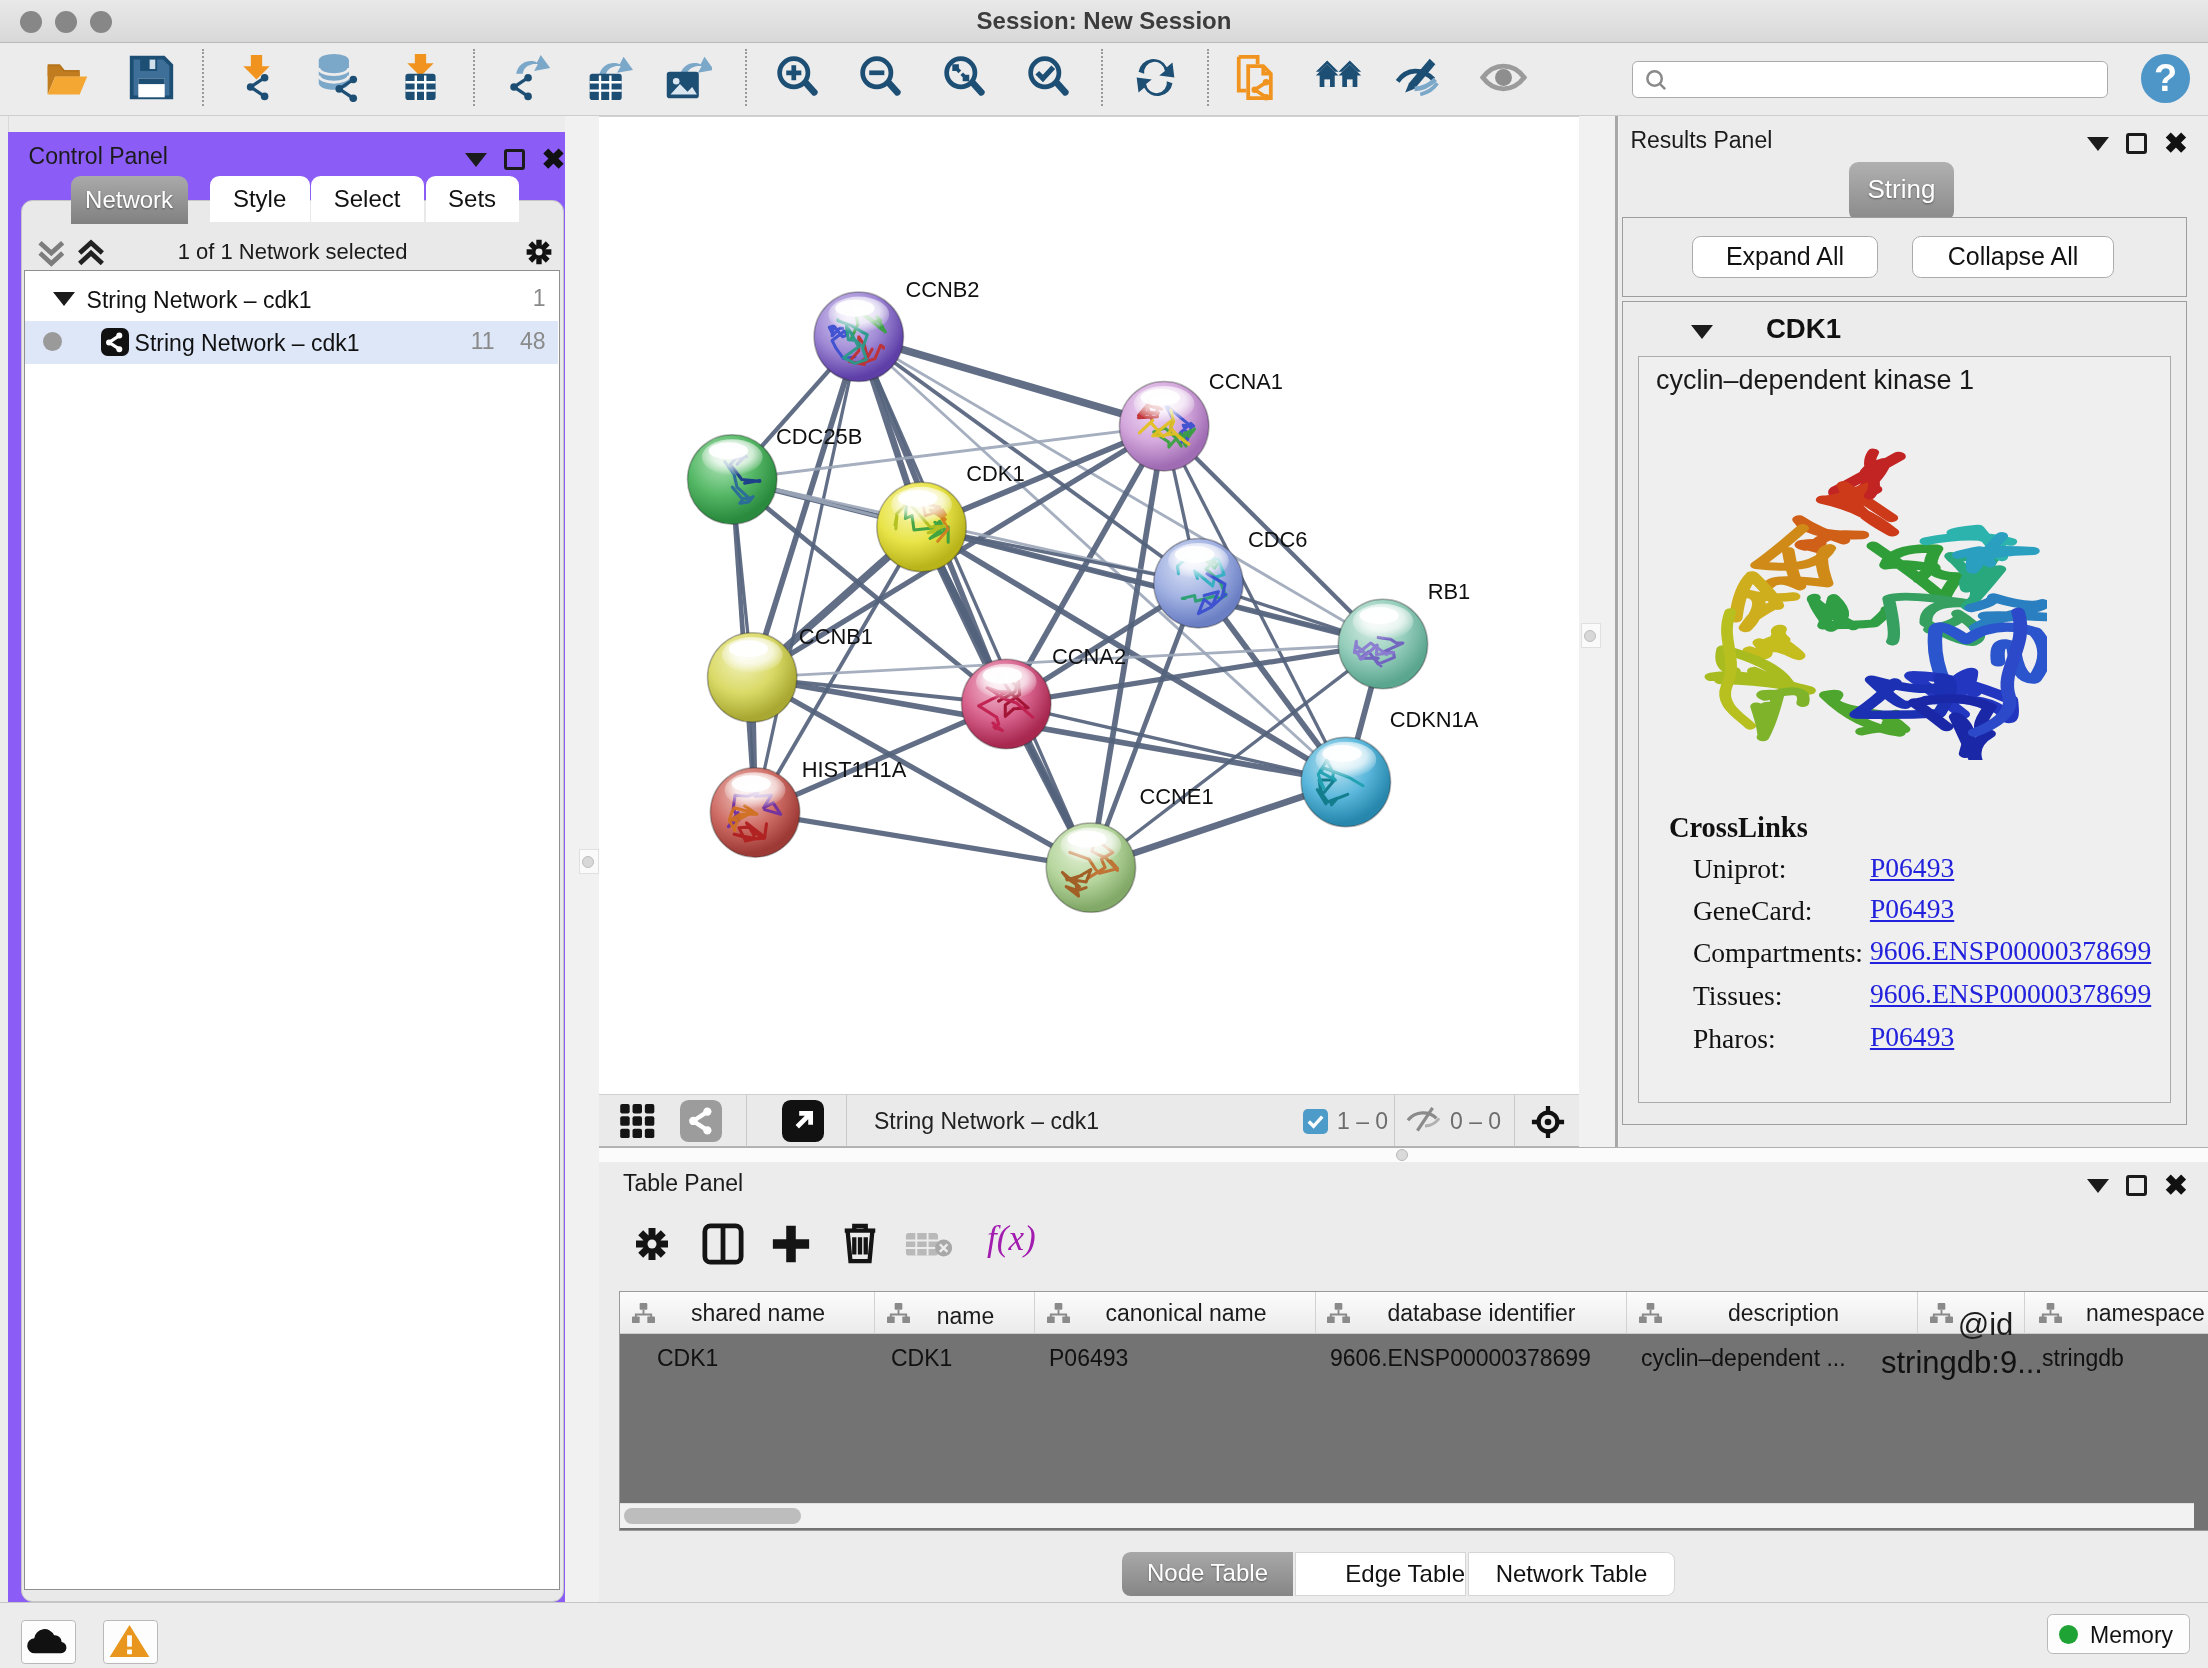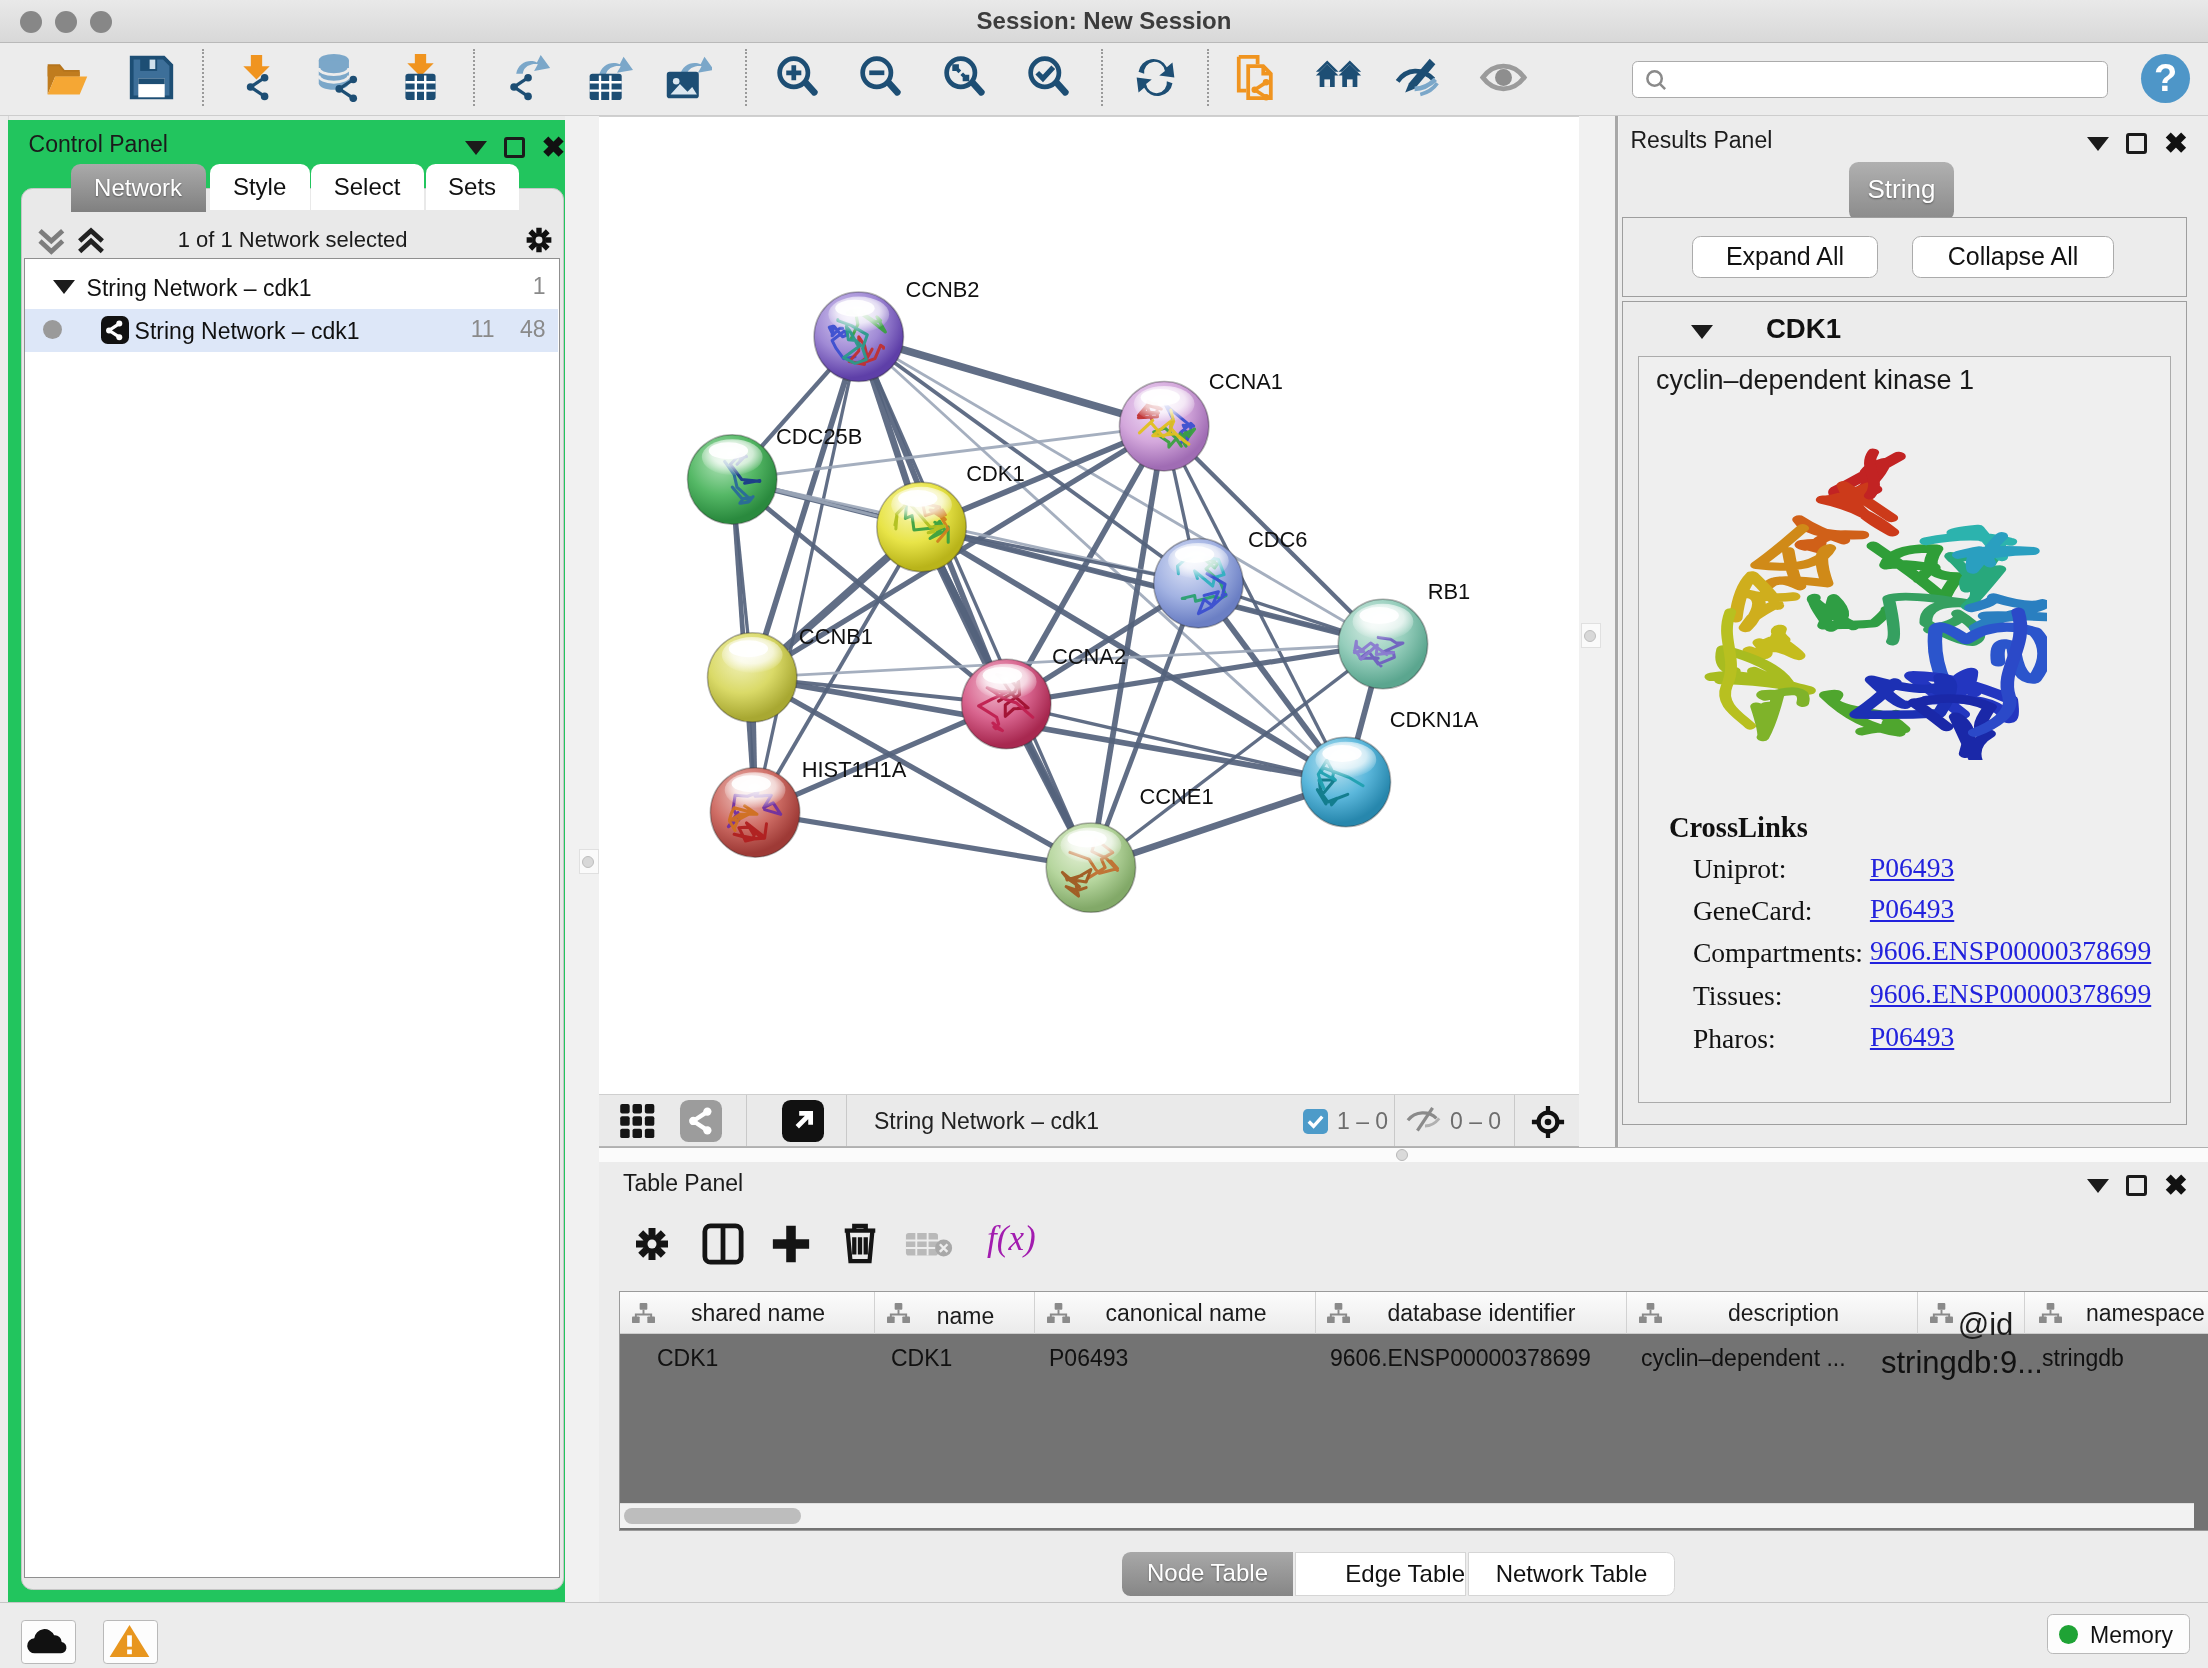--- a/index.html
+++ b/index.html
@@ -175,29 +175,29 @@
       <path d="M4 26 C16 10 36 10 48 26 C36 42 16 42 4 26Z" fill="none" stroke="#9b9b9b" stroke-width="5"></path>
       <circle cx="26" cy="26" r="9" fill="#8e8e8e"></circle>
     </svg></div>
 <div class="abs" style="left:1632px;top:61px;width:476px;height:37px;background:#ffffff;border:1.9px solid #ababab;border-radius:5.7px;"></div>
 <svg class="abs" style="left:1644px;top:68px;" width="25" height="25" viewBox="0 0 26 26">
     <circle cx="11" cy="11" r="7.5" fill="none" stroke="#8a8a8a" stroke-width="2.6"></circle>
     <path d="M16 16 l6 6" stroke="#8a8a8a" stroke-width="2.6"></path>
   </svg>
 <div class="abs" style="left:2141px;top:54px;width:49px;height:49px;border-radius:50%;background:#4e96c8;color:#fff;font-size:38px;font-weight:bold;text-align:center;line-height:49px;">?</div>
 <div class="abs" style="left:7.6px;top:116px;width:1.9px;height:1486px;background:#d8d8d8;"></div>
-<div class="abs" style="left:7.6px;top:120px;width:557px;height:1486px;background:#22c55e;text-decoration:underline;">
+<div class="abs" style="left:7.6px;top:132px;width:557px;height:1486px;background:#8b5cf6;text-decoration:underline;">
  <div class="abs ptitle" style="left:21px;top:11.4px;">Control Panel</div>
  <div class="abs pbtns" style="left:457px;top:17px;">
       <div class="tri"></div>
       <div class="sqr"></div>
       <div class="xx">✖</div>
     </div>
  <div class="abs" style="left:13.3px;top:68px;width:543px;height:1402px;background:#e9e9e9;border:1.9px solid #c6c6c6;border-radius:11.4px;"></div>
- <div class="abs" style="left:63px;top:44px;width:135px;height:48px;background:linear-gradient(#aaaaaa,#808080);border-radius:9.5px 9.5px 0 0;color:#fff;font-size:24px;text-align:center;line-height:48px;text-shadow:0 1px 1.9px rgba(0,0,0,.4);">Network</div>
+ <div class="abs" style="left:63px;top:44px;width:117px;height:48px;background:linear-gradient(#aaaaaa,#808080);border-radius:9.5px 9.5px 0 0;color:#fff;font-size:24px;text-align:center;line-height:48px;text-shadow:0 1px 1.9px rgba(0,0,0,.4);">Network</div>
  <div class="abs" style="left:202px;top:44px;width:100px;height:46px;background:#ffffff;border-radius:9.5px 9.5px 0 0;font-size:24px;text-align:center;line-height:46px;color:#111;">Style</div>
  <div class="abs" style="left:303px;top:44px;width:113px;height:46px;background:#ffffff;border-radius:9.5px 9.5px 0 0;font-size:24px;text-align:center;line-height:46px;color:#111;">Select</div>
  <div class="abs" style="left:418px;top:44px;width:93px;height:46px;background:#ffffff;border-radius:9.5px 9.5px 0 0;font-size:24px;text-align:center;line-height:46px;color:#111;">Sets</div>
  <svg class="abs" style="left:28.5px;top:105px;" width="76" height="34" viewBox="0 0 80 36">
       <g stroke="#7d7d7d" stroke-width="5" fill="none">
         <path d="M4 6 l12 11 12 -11 M4 17 l12 11 12 -11"></path>
       </g>
       <g stroke="#222222" stroke-width="5" fill="none">
         <path d="M46 17 l12 -11 12 11 M46 28 l12 -11 12 11"></path>
       </g>

